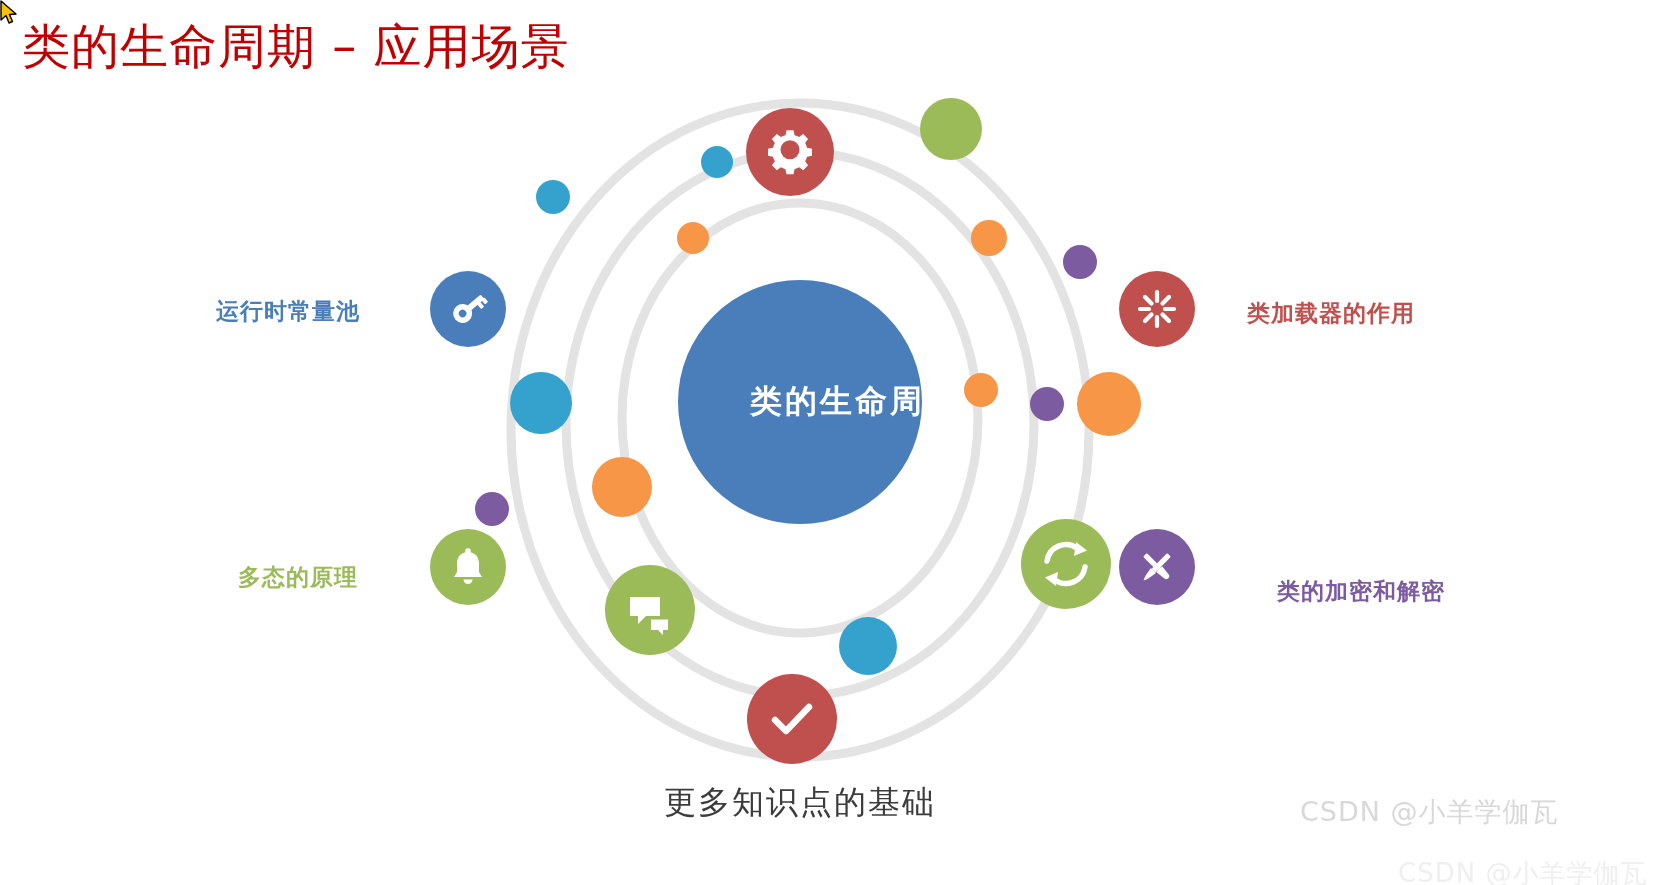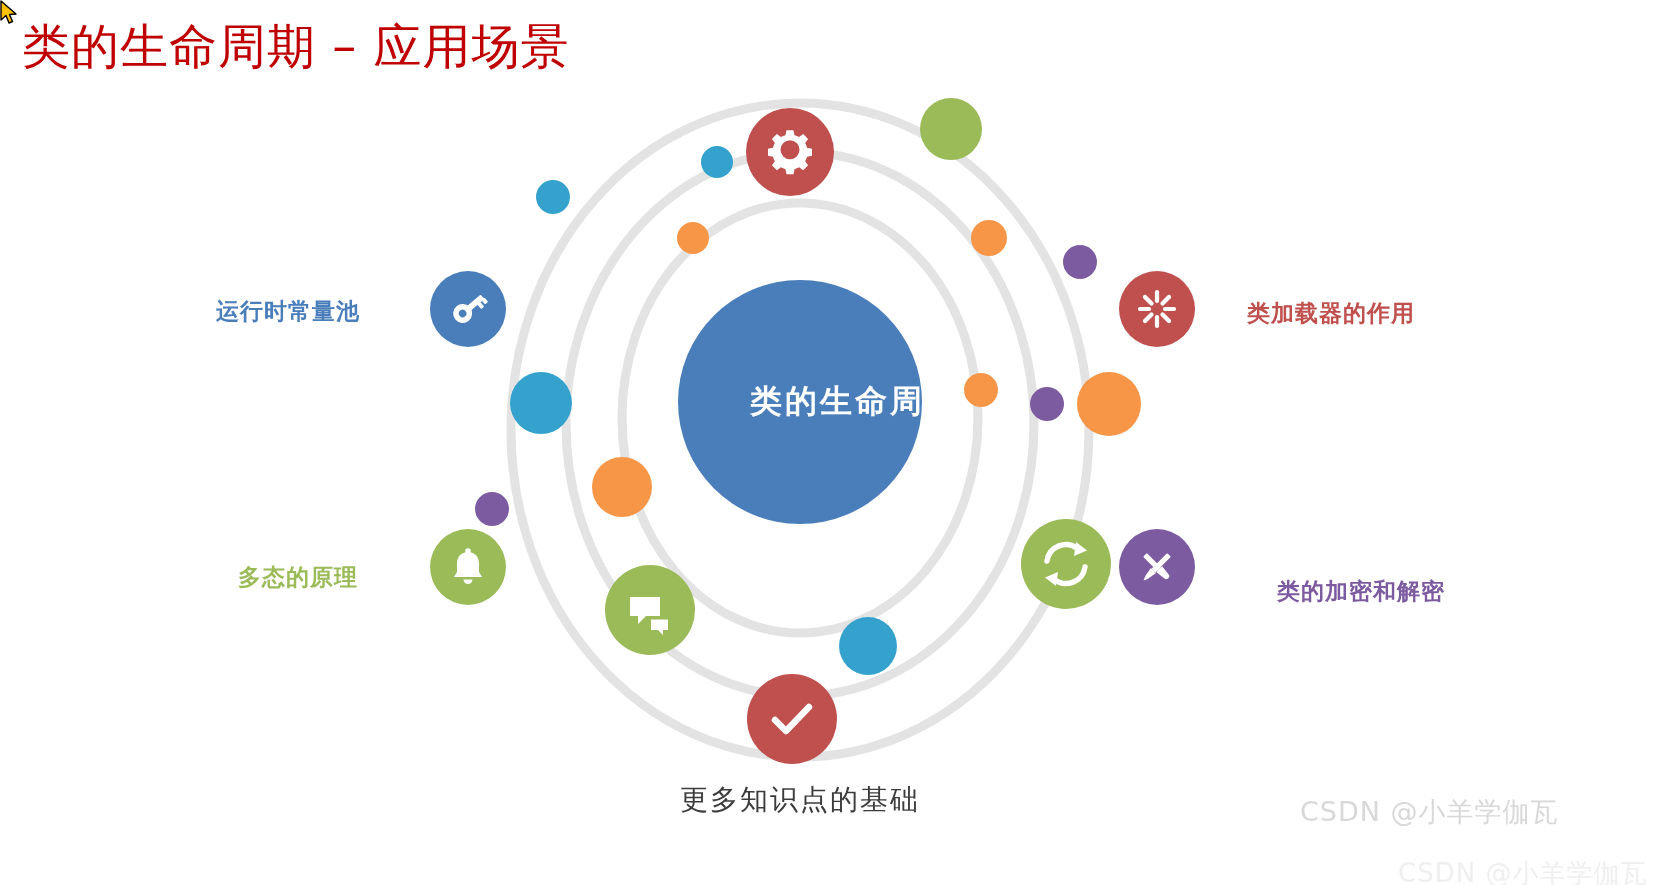--- a/index.html
+++ b/index.html
@@ -77,21 +77,21 @@
   .lbl-polymorph    { left: 238px;  top: 562px; color: #9bbb59; }
   .lbl-classloader  { left: 1247px; top: 298px; color: #c0504d; }
   .lbl-encrypt      { left: 1237px; top: 576px; color: #7d5ba0; margin-left: 40px; }
 
   .bottom-caption {
     position: absolute;
     left: 560px;
     top: 781px;
     width: 480px;
     text-align: center;
-    font-size: 28px;
+    font-size: 32px;
     font-weight: 400;
     color: #3c3c3c;
     letter-spacing: 2px;
   }
 
   
   .watermark {
     position: absolute;
     left: 1300px;
     top: 794px;

